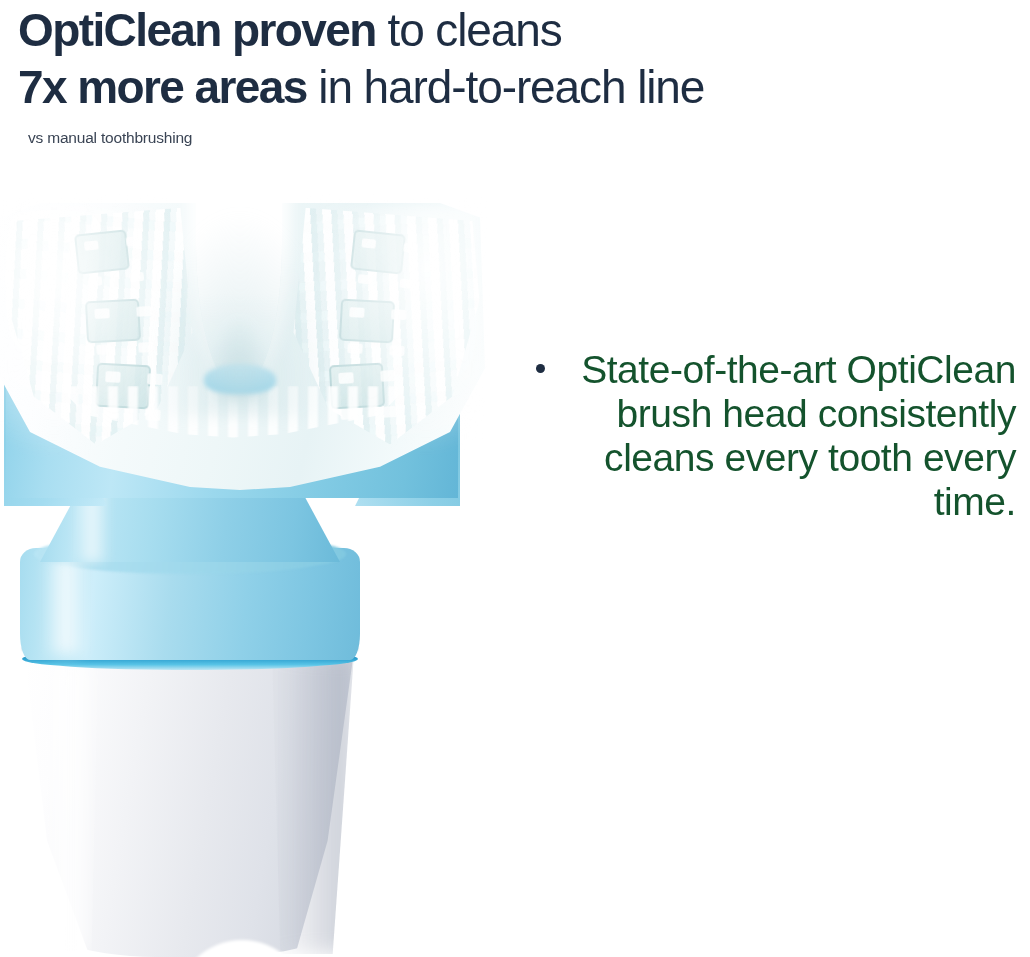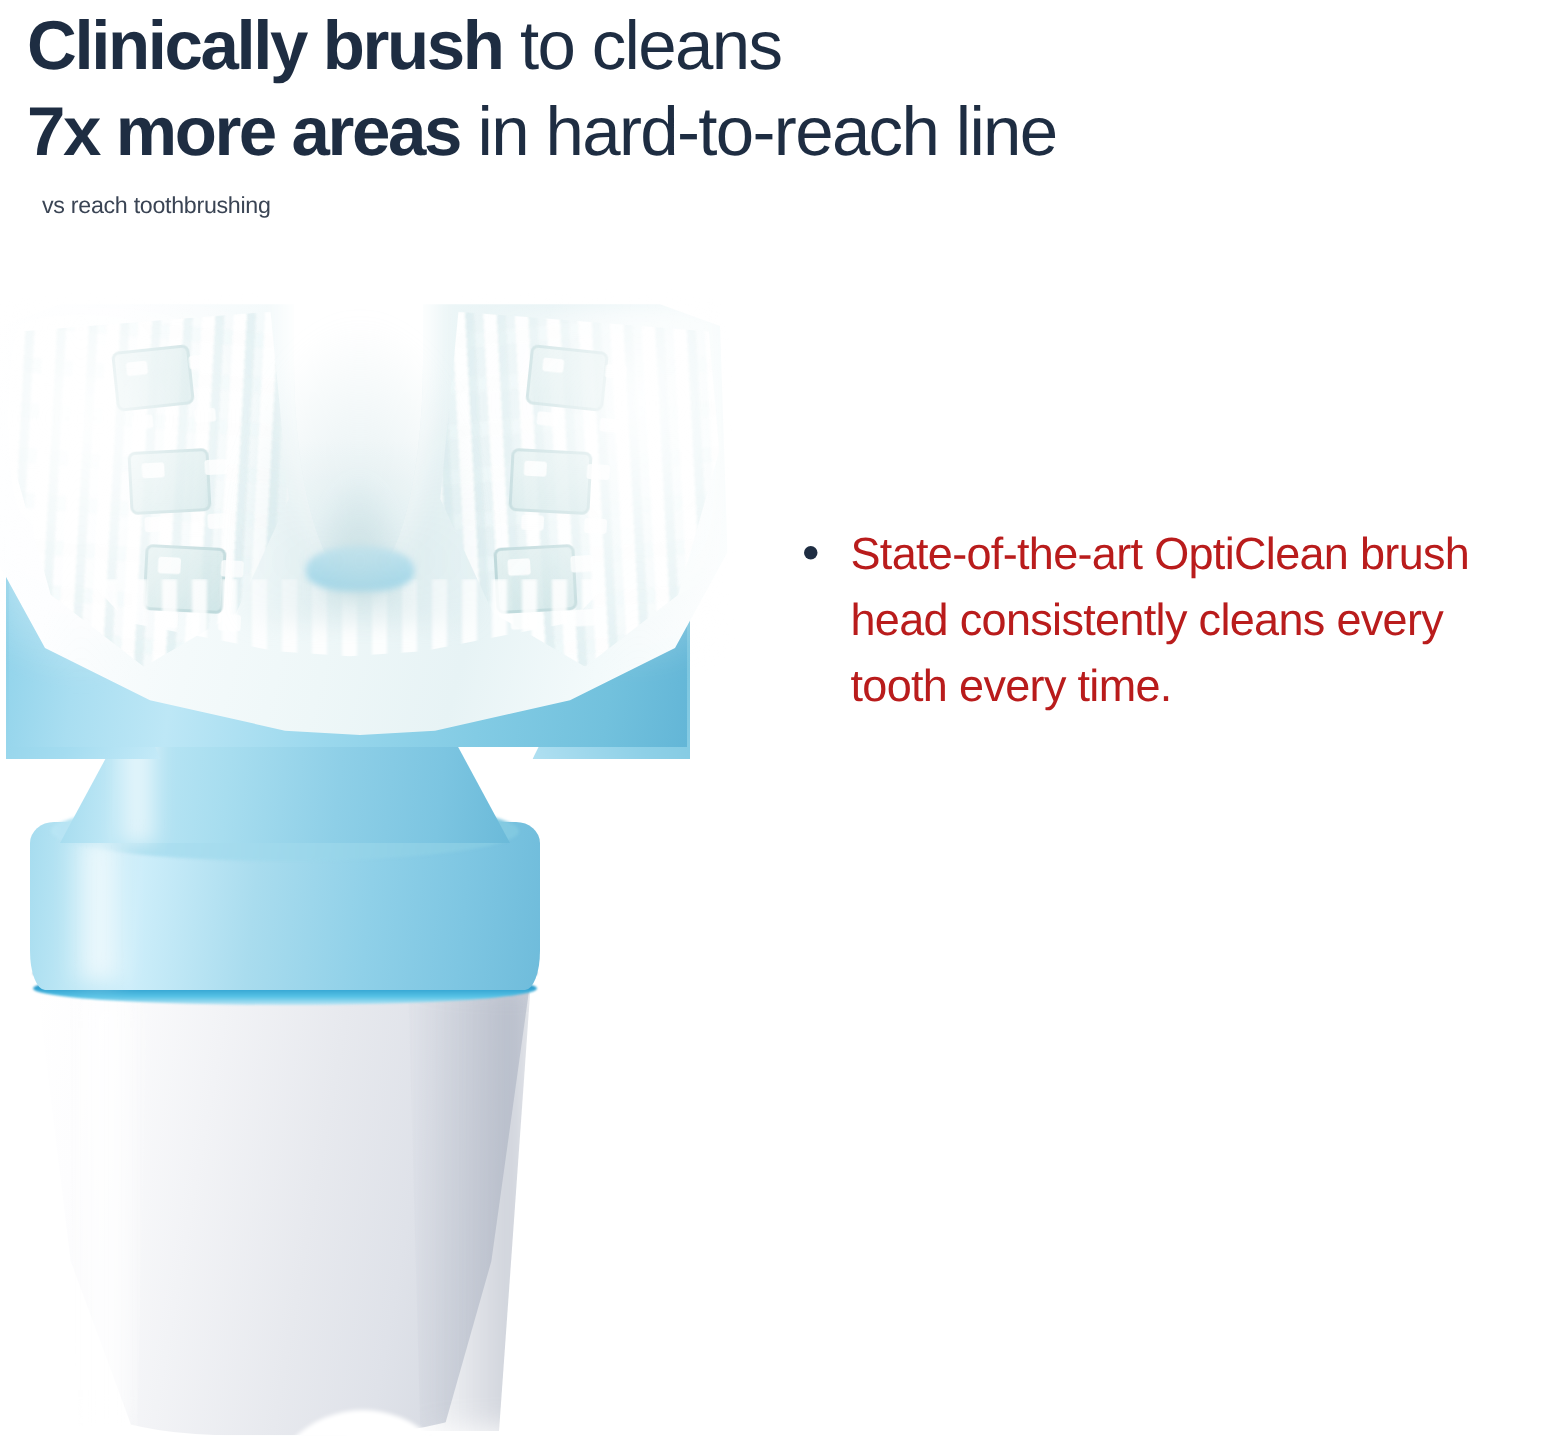--- a/index.html
+++ b/index.html
@@ -59,25 +59,26 @@
   .bullet-dot {
     width: 9px;
     height: 9px;
     min-width: 9px;
     border-radius: 50%;
     background: #1e2d42;
     margin-top: 16px;
     margin-right: 22px;
   }
   .bullet-text {
-    font-size: 30px;
+    font-size: 39px;
     line-height: 44px;
-    color: #b91c1c;
+    color: #14532d;
     letter-spacing: -0.45px;
     font-weight: 400;
+    text-align: right;
   }
 
   
   .product {
     position: absolute;
     left: 0;
     top: 196px;
     width: 480px;
     height: 761px;
   }
@@ -420,28 +421,28 @@
     clip-path: polygon(0% 0%, 100% 0%, 92% 52%, 64% 86%, 50% 92%, 36% 86%, 8% 52%);
     filter: blur(1.1px);
     opacity: .9;
   }
 </style>
 </head>
 <body>
 
 <div class="headline-block">
   <div class="headline-line">
-    <span class="hl-strong">Clinically brush</span><span> to cleans</span>
+    <span class="hl-strong">OptiClean proven</span><span> to cleans</span>
   </div>
   <div class="headline-line">
     <span class="hl-strong">7x more areas</span><span> in hard-to-reach line</span>
   </div>
 </div>
 
-<div class="subhead">vs reach toothbrushing</div>
+<div class="subhead">vs manual toothbrushing</div>
 
 <div class="product">
 
   <div class="handle"></div>
   <div class="handle-hl"></div>
   <div class="handle-shadow-r"></div>
 
   <div class="btn-well"></div>
 
   <div class="accent-ring-top"></div>

